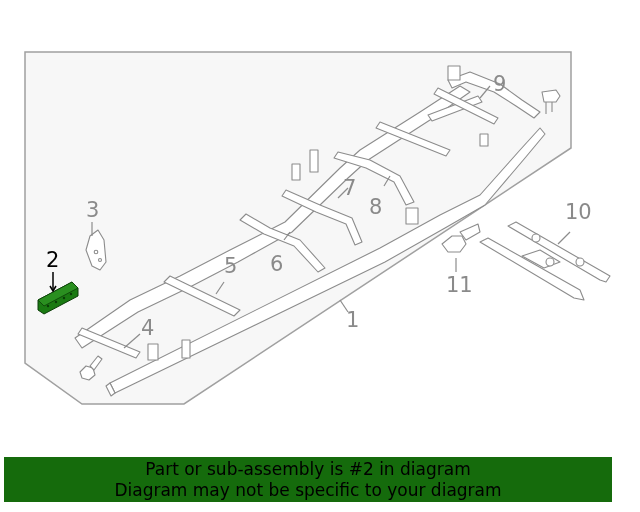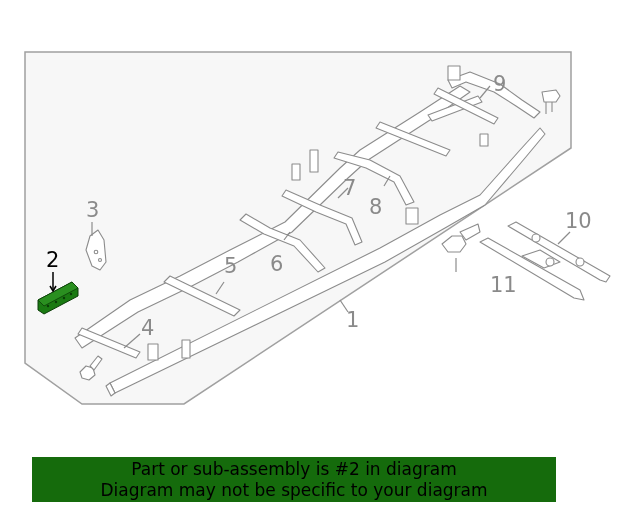--- a/index.html
+++ b/index.html
@@ -1,20 +1,20 @@
 <!DOCTYPE html>
 <html><head>
 <meta charset="utf-8">
 <style>
   html,body{margin:0;padding:0;background:#ffffff;}
   body{width:640px;height:512px;position:relative;overflow:hidden;font-family:"DejaVu Sans",sans-serif;}
   #diagram{position:absolute;left:0;top:0;width:640px;height:440px;}
   .callout{position:absolute;font-family:"DejaVu Sans",sans-serif;font-size:21px;line-height:1;color:#8a8a8a;}
   .callout.active{color:#000000;}
-  #banner{position:absolute;left:32px;top:457px;width:524px;height:45px;background:#156b0c;
+  #banner{position:absolute;left:4px;top:457px;width:608px;height:45px;background:#156b0c;
     display:flex;flex-direction:column;align-items:center;justify-content:center;}
   #banner span{display:block;font-family:"DejaVu Sans",sans-serif;font-size:17px;line-height:21px;color:#000;}
 </style>
 </head>
 <body>
 
 <svg id="diagram" viewBox="0 0 640 440" xmlns="http://www.w3.org/2000/svg">
 
   <polygon points="25,52 571,52 571,148 184,404 82,404 25,363" fill="#f7f7f7" stroke="#a0a0a0" stroke-width="1.5"></polygon>
 
@@ -112,19 +112,19 @@
 
 <div class="callout" style="left:346px;top:310px;">1</div>
 <div class="callout active" style="left:46px;top:250px;">2</div>
 <div class="callout" style="left:86px;top:200px;">3</div>
 <div class="callout" style="left:141px;top:318px;">4</div>
 <div class="callout" style="left:224px;top:256px;">5</div>
 <div class="callout" style="left:270px;top:254px;">6</div>
 <div class="callout" style="left:343px;top:178px;">7</div>
 <div class="callout" style="left:369px;top:197px;">8</div>
 <div class="callout" style="left:493px;top:74px;">9</div>
-<div class="callout" style="left:565px;top:211px;">10</div>
-<div class="callout" style="left:446px;top:275px;margin-left:44px;">11</div>
+<div class="callout" style="left:565px;top:202px;">10</div>
+<div class="callout" style="left:446px;top:275px;">11</div>
 
 <div id="banner">
   <span>Part or sub-assembly is #2 in diagram</span>
   <span>Diagram may not be specific to your diagram</span>
 </div>
 
 </body></html>

